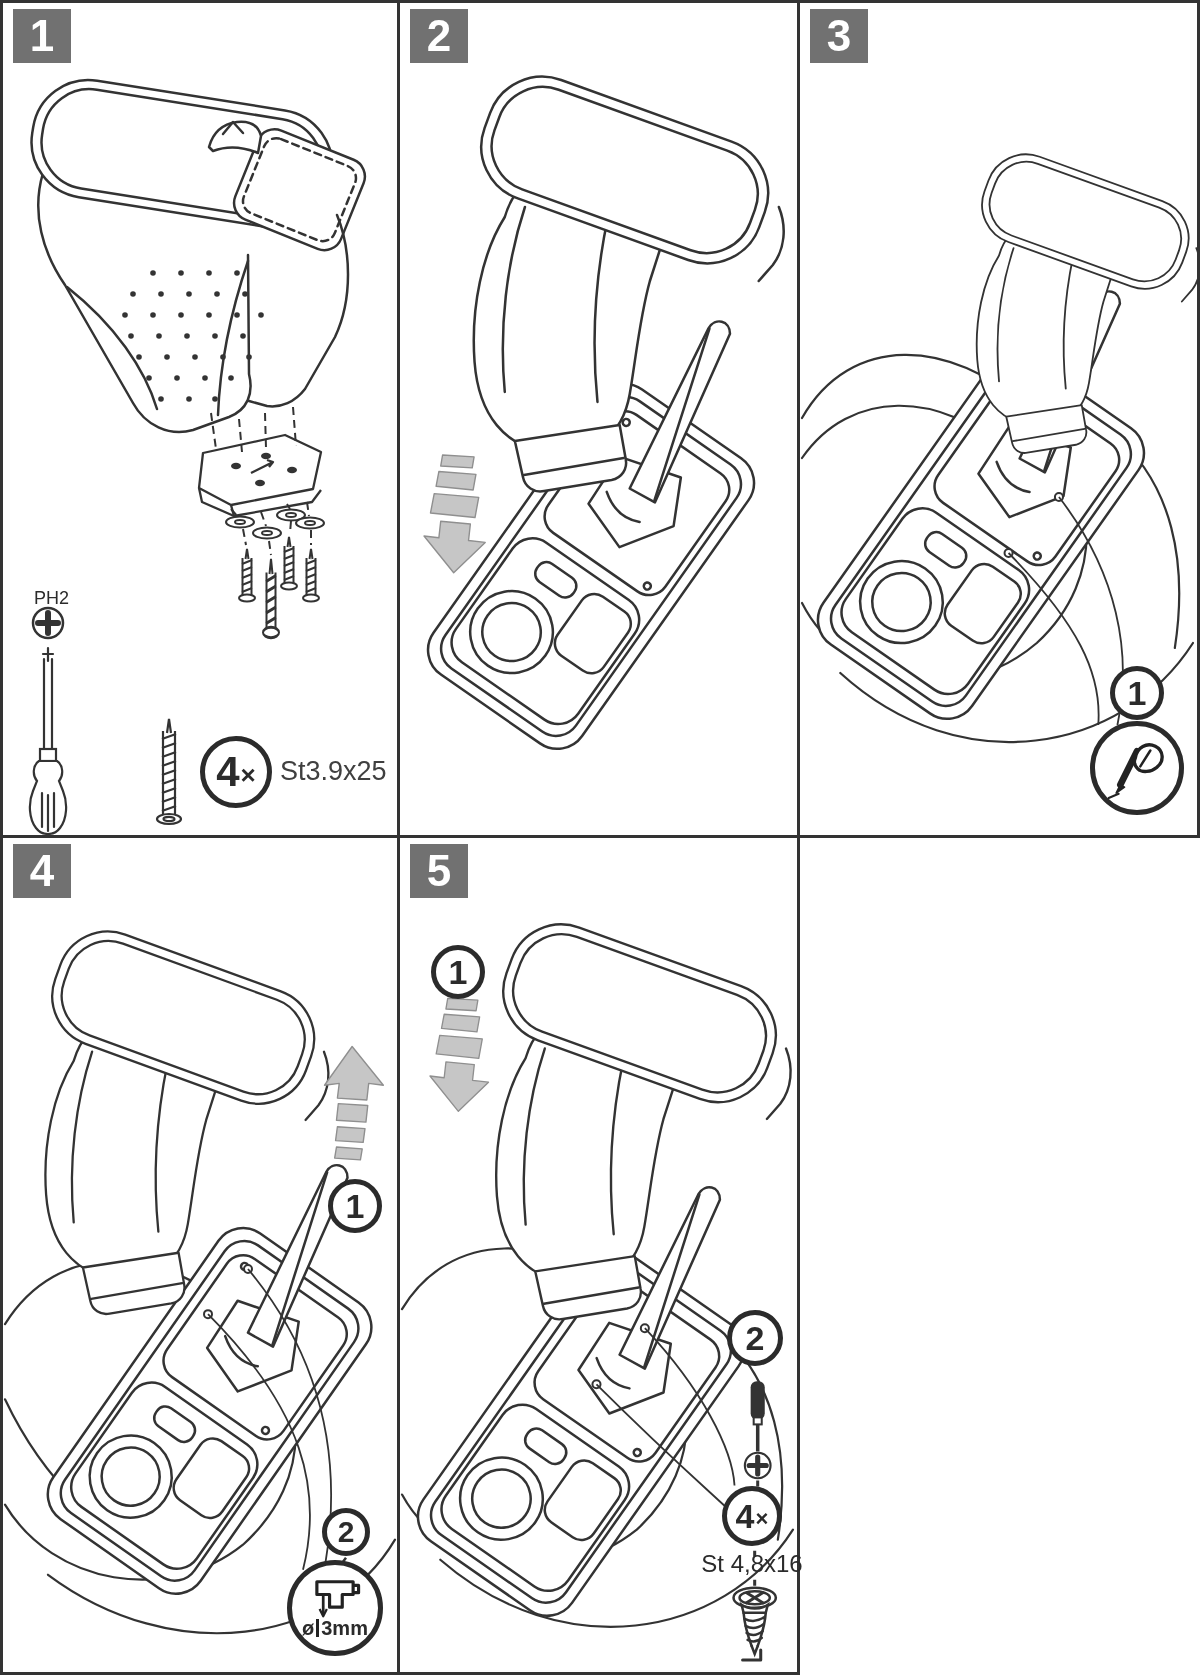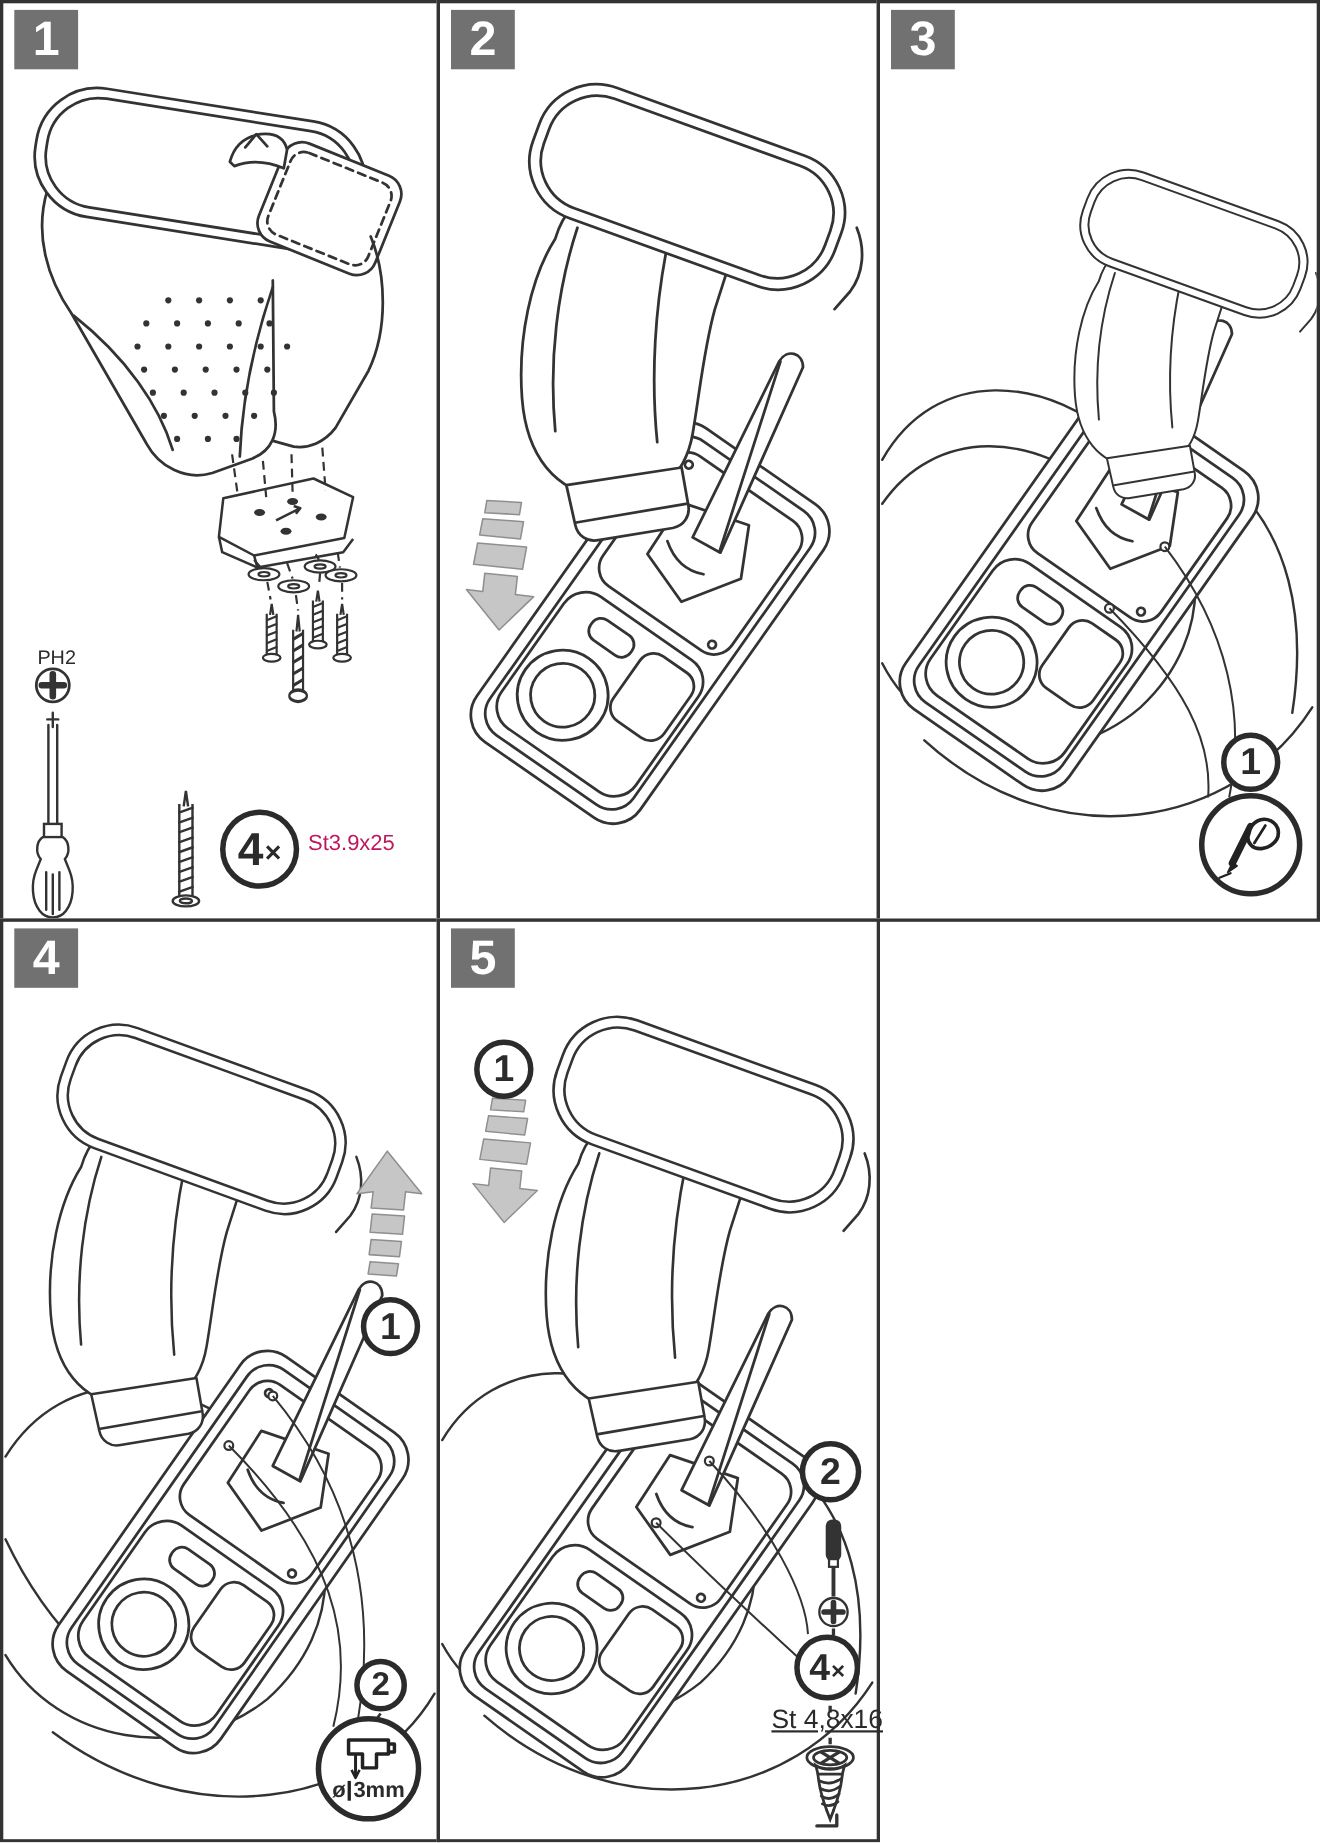--- a/index.html
+++ b/index.html
@@ -17,21 +17,21 @@
   .callout.num48{width:48px;height:48px;font-size:30px;}
   .callout.num56{width:56px;height:56px;font-size:34px;}
   .qty-circle{position:absolute;border:5px solid #2b2b2b;border-radius:50%;background:#fff;
               box-sizing:border-box;display:flex;align-items:center;justify-content:center;
               color:#2b2b2b;z-index:4;}
   .qty-circle .qty-num{font-weight:bold;font-size:42px;line-height:1;}
   .qty-circle .qty-x{font-weight:bold;font-size:26px;line-height:1;margin-left:1px;margin-top:6px;}
   .big-icon-circle{position:absolute;border:5px solid #2b2b2b;border-radius:50%;background:#fff;
                    box-sizing:border-box;display:flex;flex-direction:column;align-items:center;
                    justify-content:center;z-index:5;}
-  .spec-text{position:absolute;font-size:20px;color:#be185d;white-space:nowrap;z-index:4;}
+  .spec-text{position:absolute;font-size:27px;color:#404040;white-space:nowrap;z-index:4;}
   .small-label{position:absolute;font-size:18px;color:#2b2b2b;z-index:4;}
   .drill-text{display:flex;align-items:center;font-weight:bold;font-size:20px;line-height:1;margin-top:-2px;}
   .drill-bit-bar{width:3px;height:18px;background:#222;margin:0 2px;}
   .spec-center{position:absolute;width:160px;text-align:center;font-size:24px;z-index:4;}
 </style>
 </head>
 <body>
 
 <div id="page">
 
@@ -330,16 +330,16 @@
   <div class="callout num54" style="left:31px;top:107px;">
         <span>1</span>
       </div>
   <div class="callout num56" style="left:327px;top:472px;">
         <span>2</span>
       </div>
   <div class="qty-circle" style="left:322px;top:648px;width:60px;height:60px;">
     <span class="qty-num" style="font-size:34px;">4</span>
         <span class="qty-x" style="font-size:22px;">×</span>
   </div>
-  <div class="spec-center" style="left:272px;top:712px;text-decoration:underline;">St 4,8x16</div>
+  <div class="spec-center" style="left:272px;top:712px;">St 4,8x16</div>
 </div>
 
 </div>
 
 </body></html>

